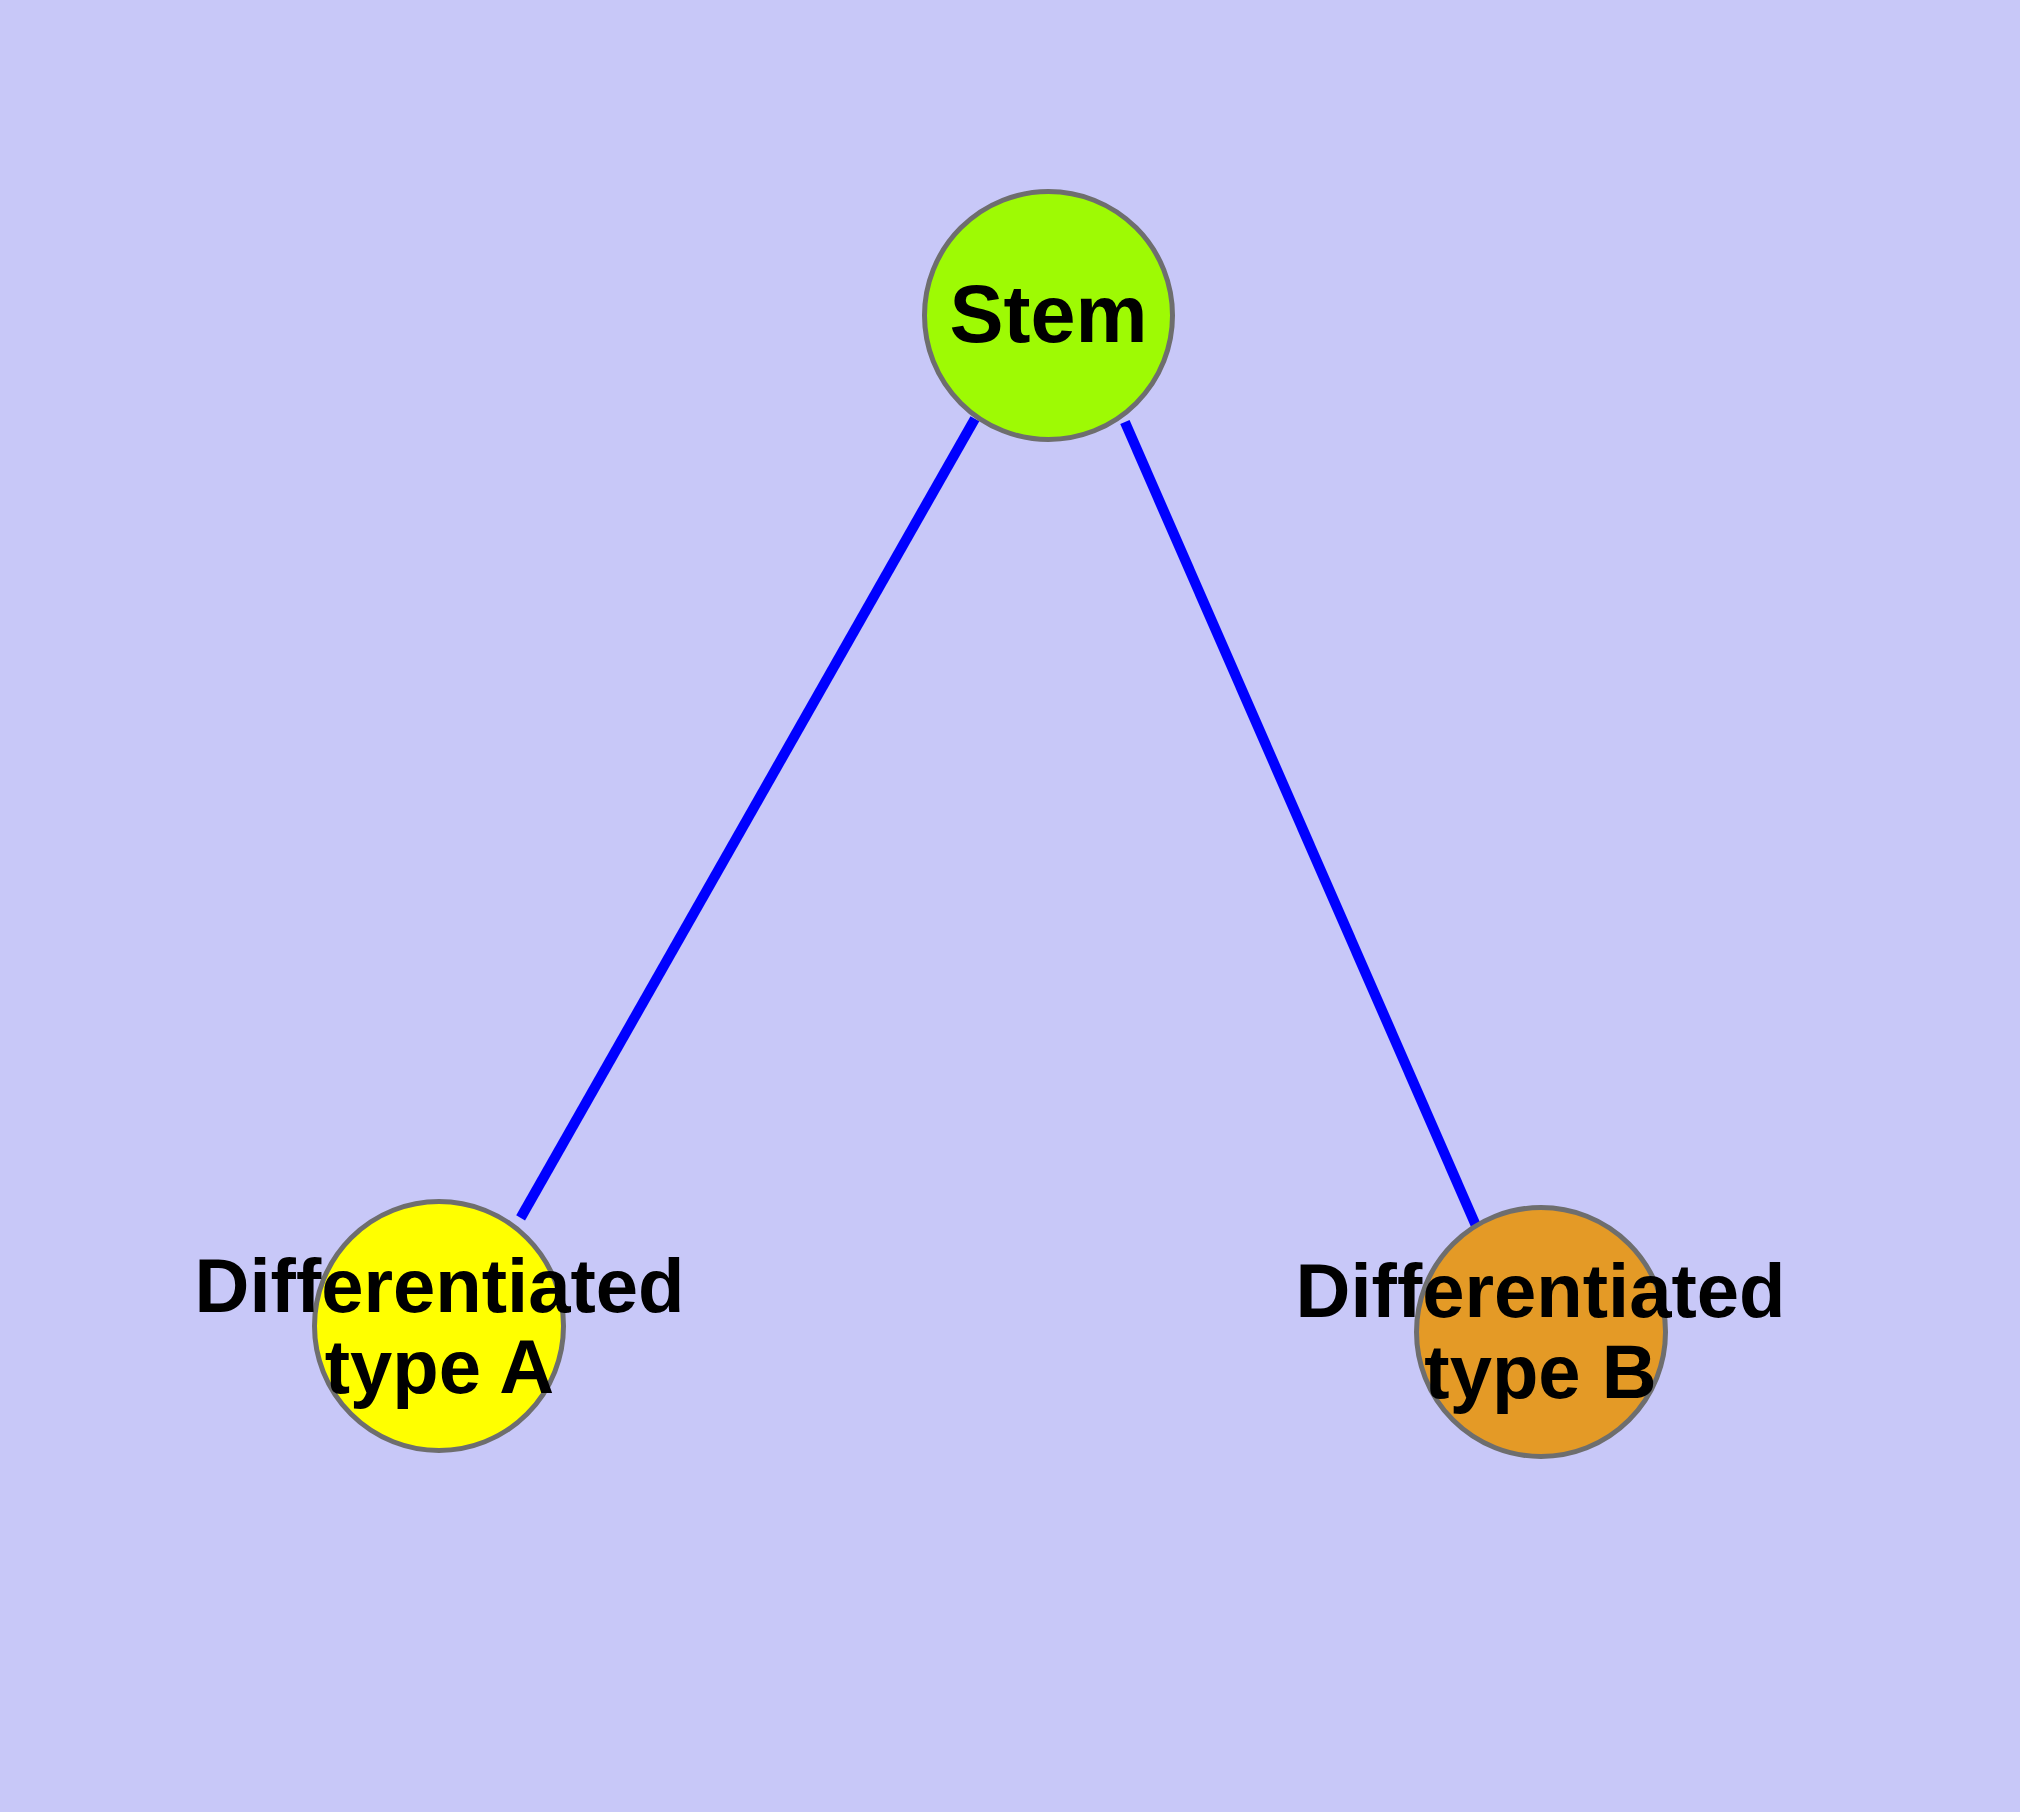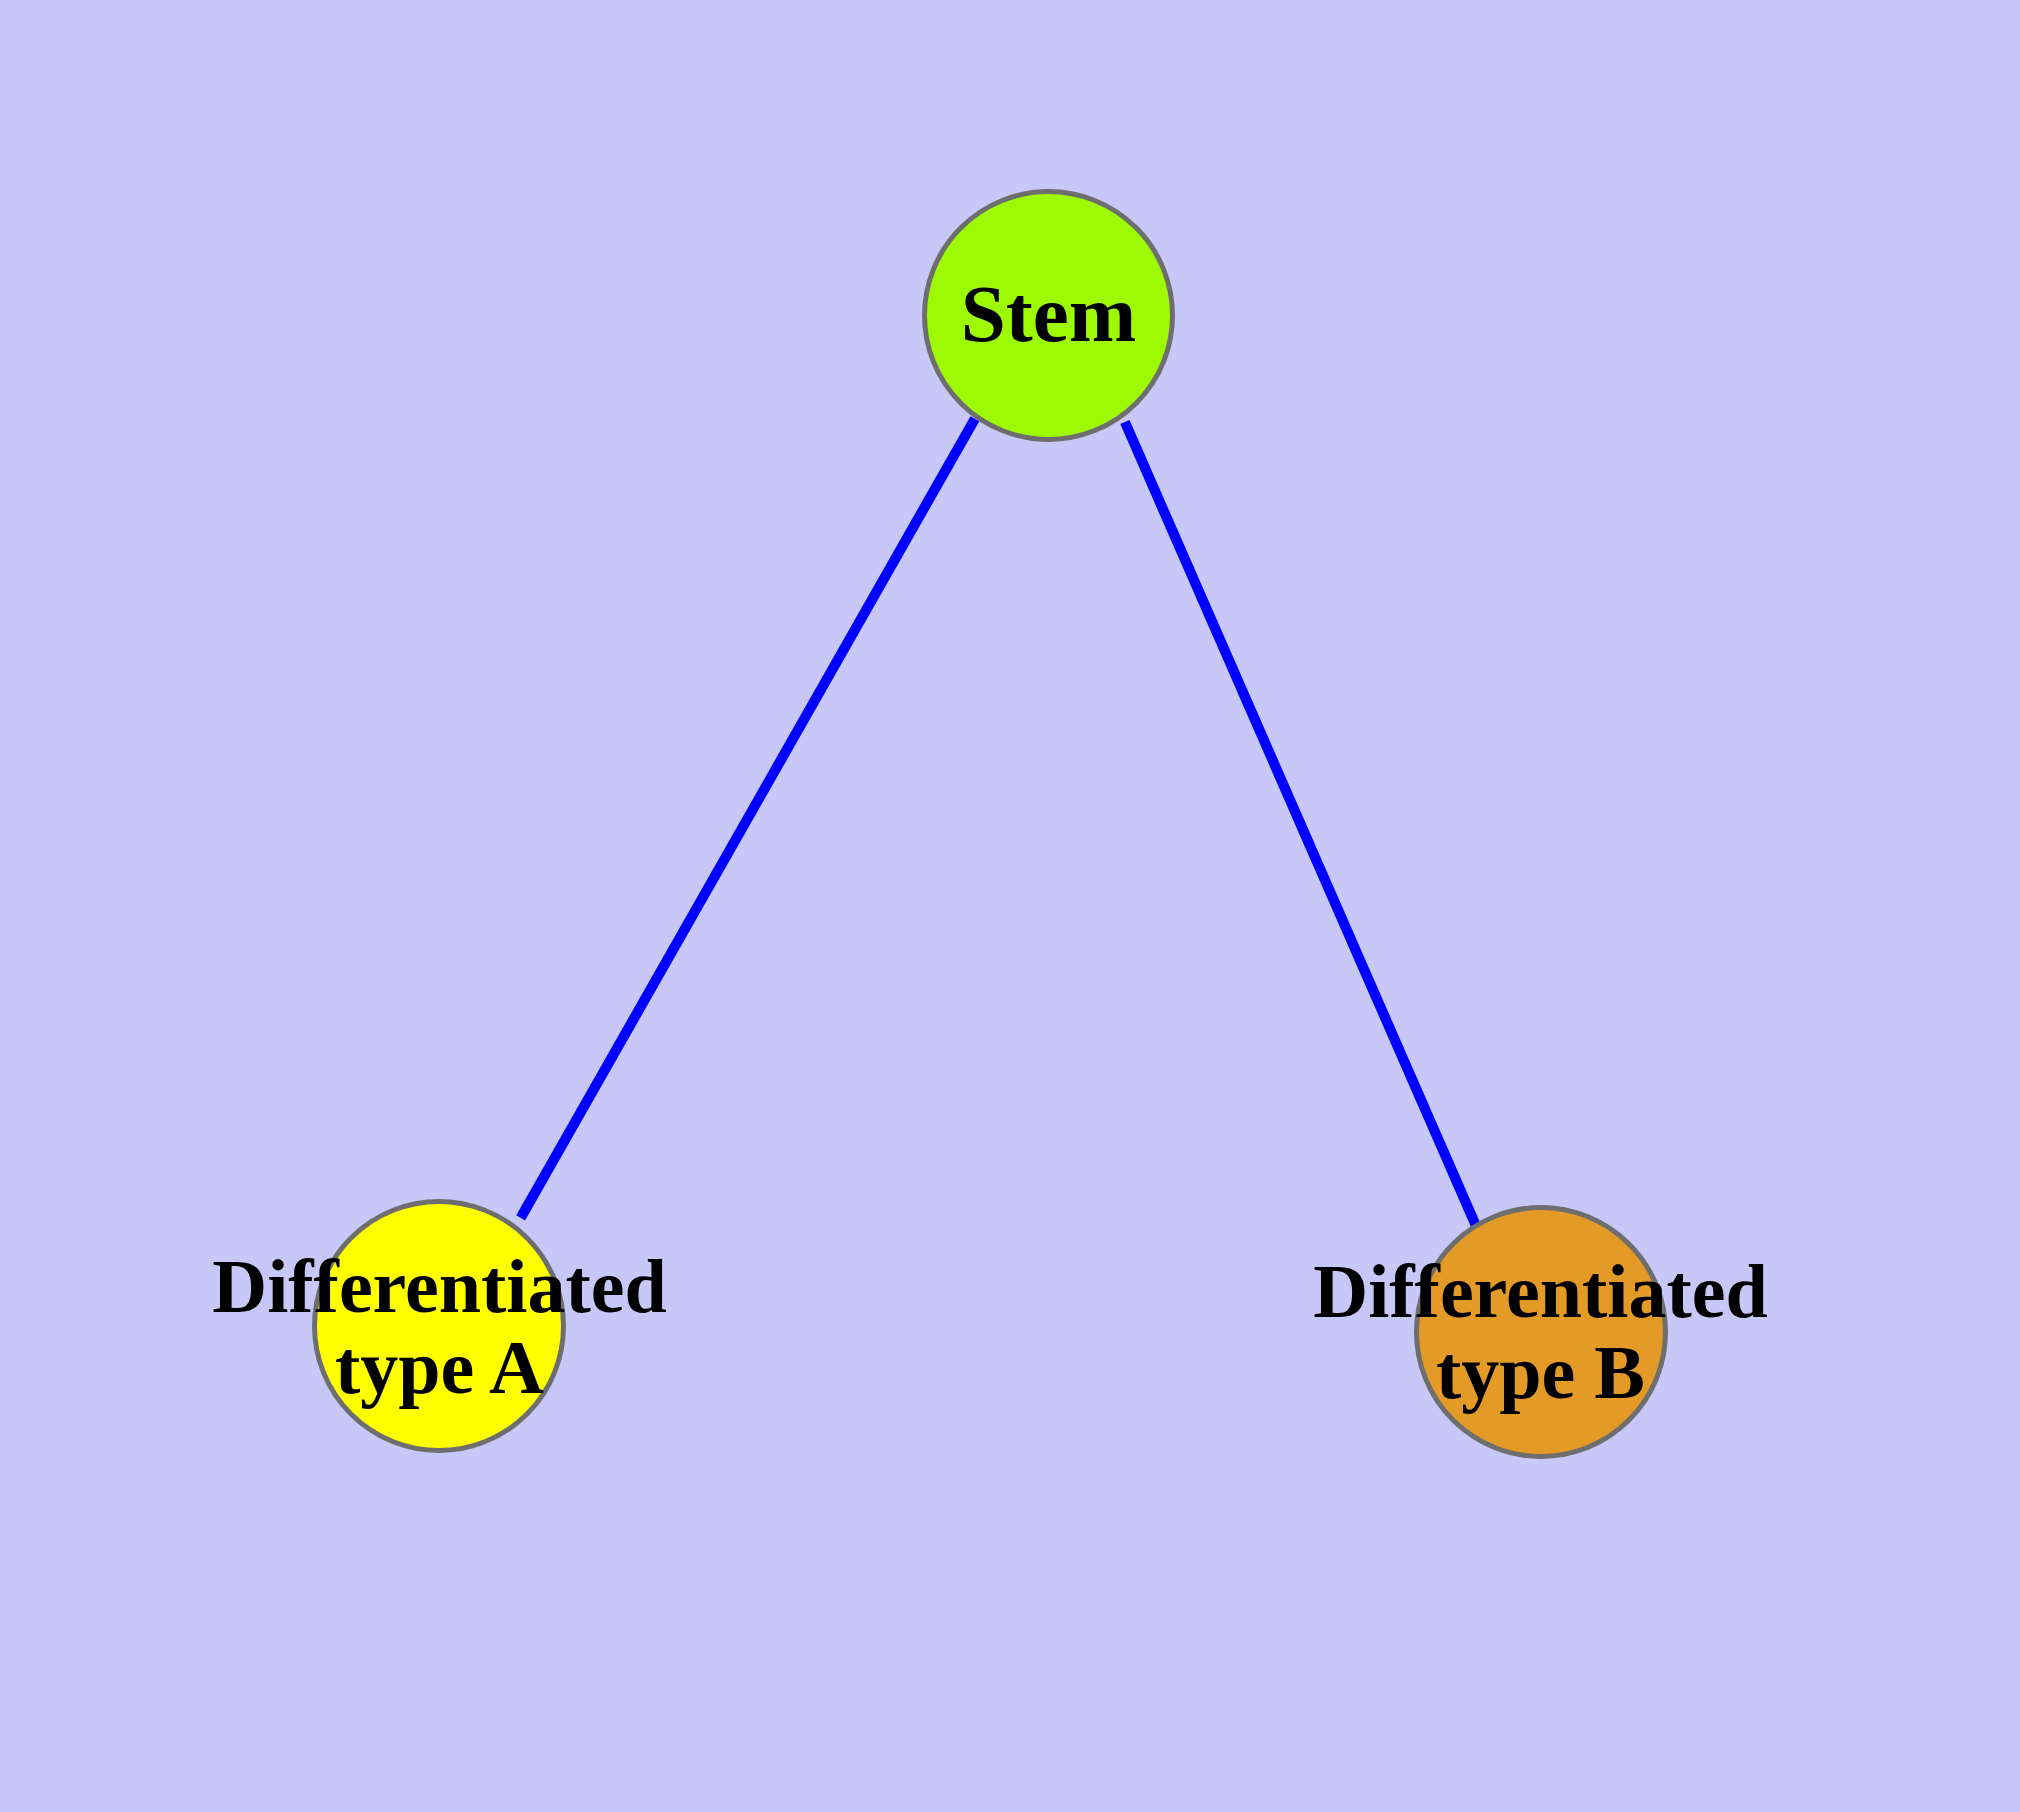--- a/index.html
+++ b/index.html
@@ -38,21 +38,21 @@
     font-weight: bold;
     color: #000000;
     white-space: pre;
     line-height: 1.06;
     pointer-events: none;
   }
 </style>
 </head>
 <body style="background: rgb(200, 200, 248);">
 
-<div id="graph-canvas" style="width: 1611px; height: 1812px; background: rgb(200, 200, 248); font-family: Liberation Serif, serif;">
+<div id="graph-canvas" style="width: 1611px; height: 1812px; background: rgb(200, 200, 248);">
 
   <svg id="edge-layer" viewBox="0 0 2384 2138">
     <line class="graph-edge" x1="1150" y1="494" x2="614" y2="1437" stroke="#0000ff" stroke-width="12" stroke-linecap="butt"></line>
     <line class="graph-edge" x1="1327" y1="498" x2="1742" y2="1448" stroke="#0000ff" stroke-width="12" stroke-linecap="butt"></line>
   </svg>
 
   <div class="node" style="left: 922px; top: 189px; width: 253px; height: 253px; background: rgb(158, 250, 4); border: 5.1px solid rgb(110, 110, 110);"></div>
   <div class="node" style="left: 312px; top: 1199px; width: 254px; height: 254px; background: rgb(255, 255, 0); border: 5.1px solid rgb(110, 110, 110);"></div>
   <div class="node" style="left: 1414px; top: 1205px; width: 254px; height: 254px; background: rgb(228, 154, 38); border: 5.1px solid rgb(110, 110, 110);"></div>
 

